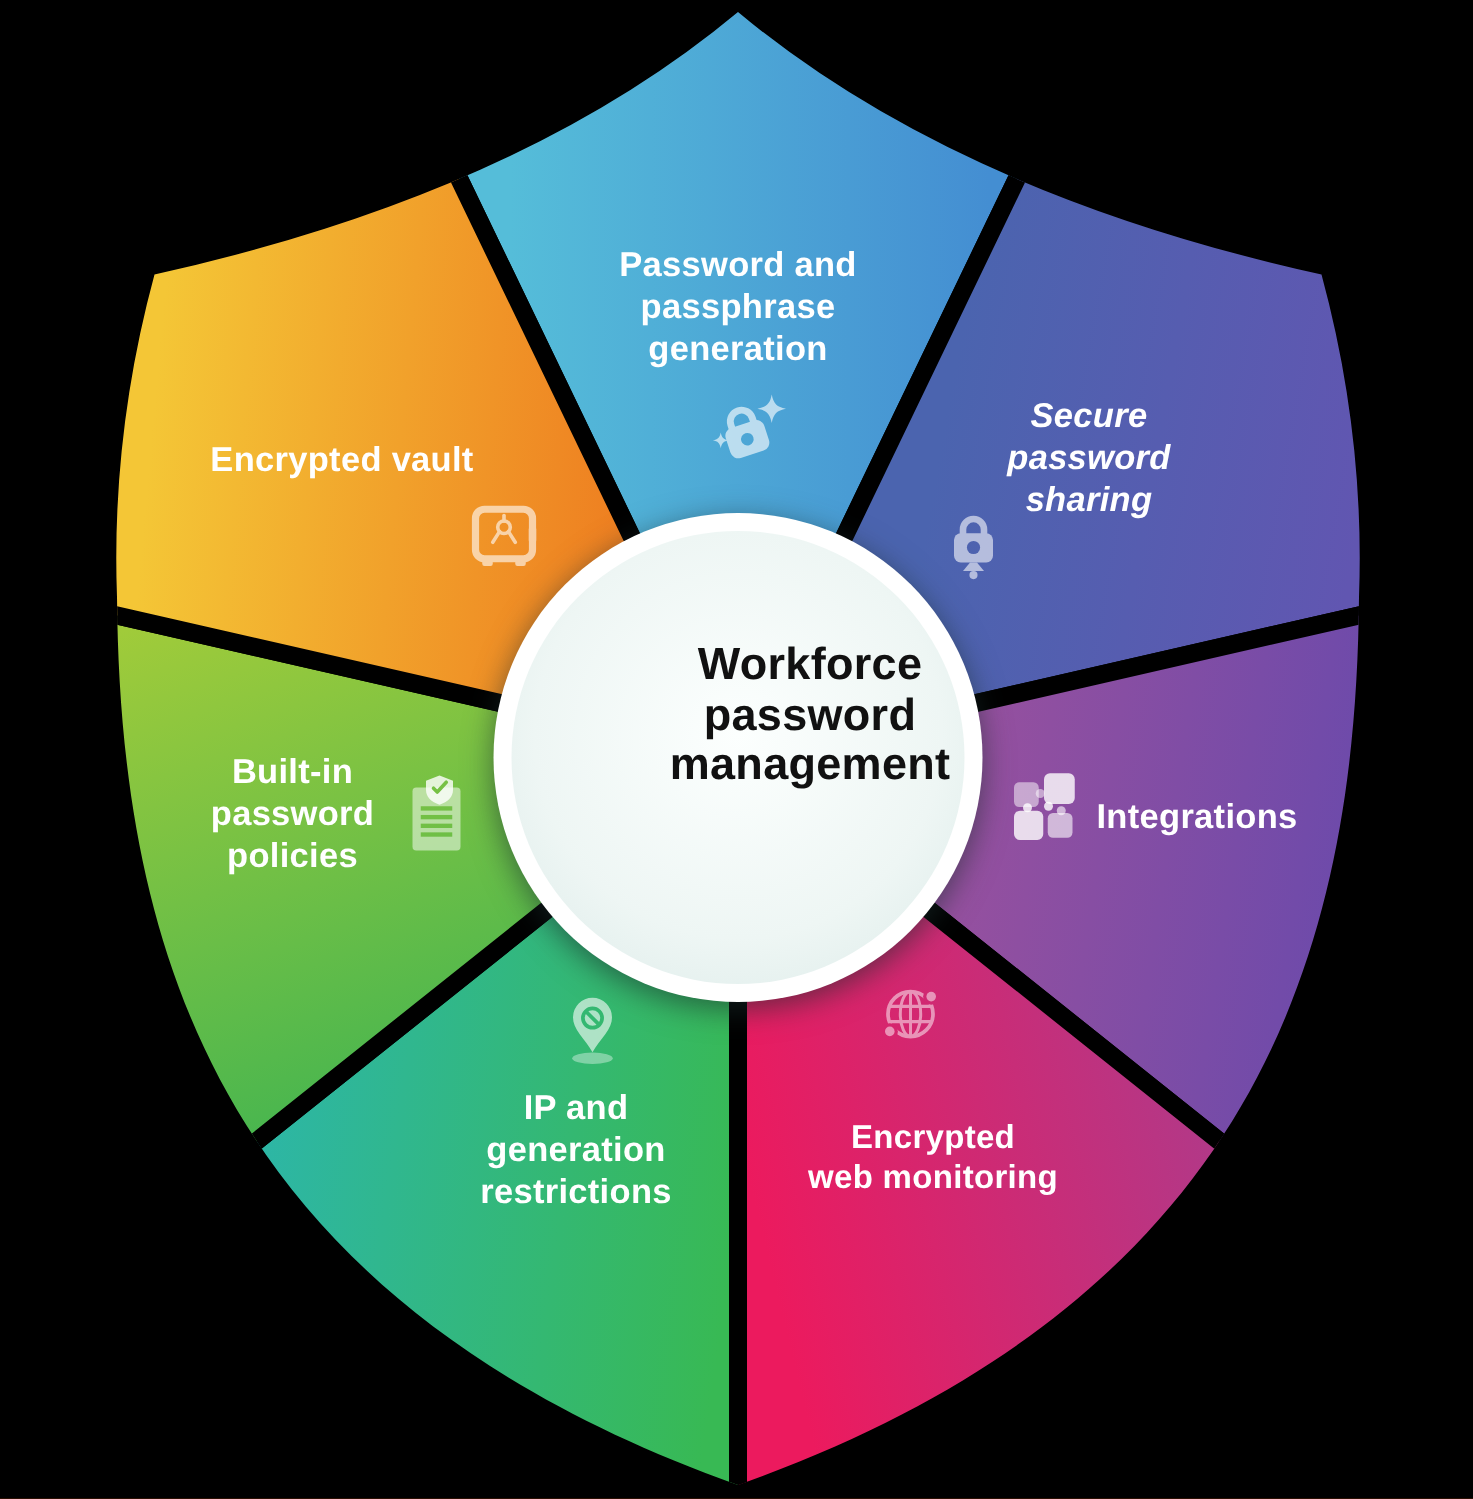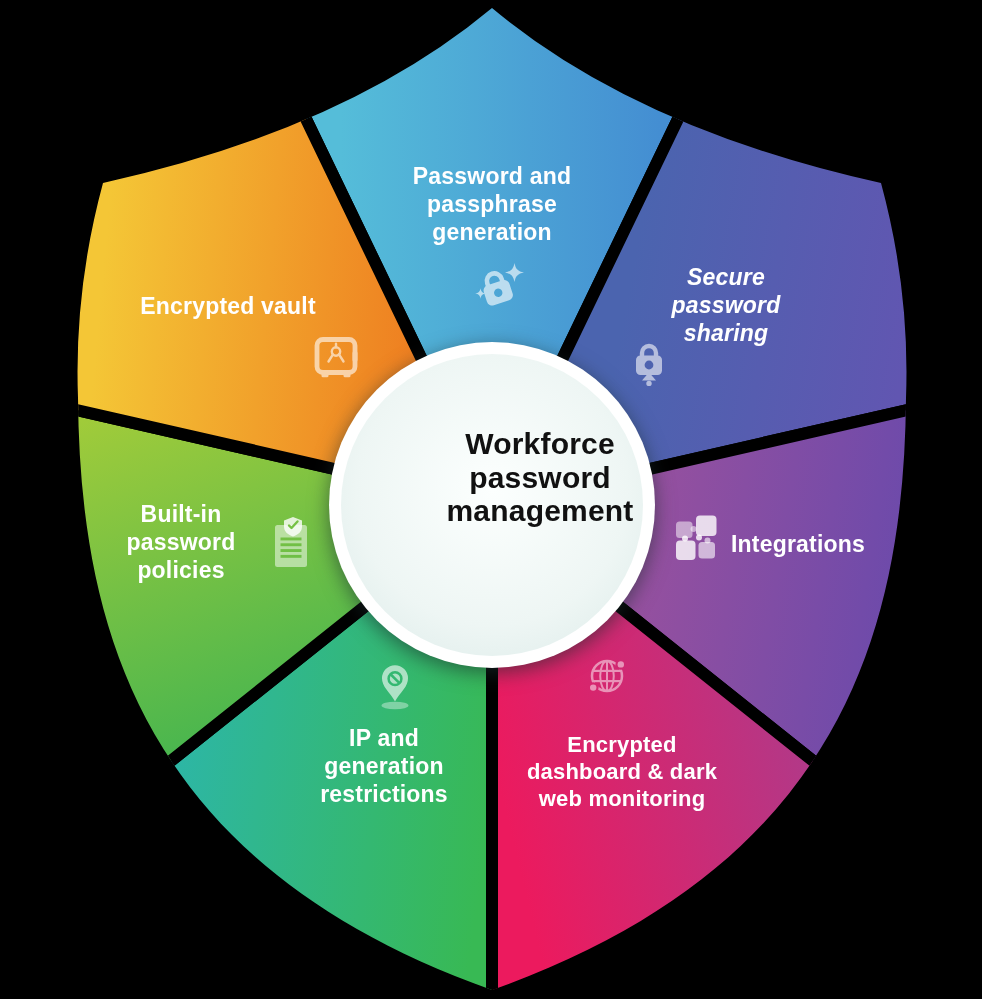--- a/index.html
+++ b/index.html
@@ -191,31 +191,30 @@
     <div>password</div>
     <div>sharing</div>
   </div>
 
   <div class="seg-label" style="left:798px;top:544px;">
     <div>Integrations</div>
   </div>
 
   <div class="seg-label" style="left:622px;top:772px;font-size:22px;">
     <div>Encrypted</div>
-    <div>dashboard &amp; dark</div>
     <div>web monitoring</div>
   </div>
 
   <div class="seg-label" style="left:384px;top:766px;">
     <div>IP and</div>
     <div>generation</div>
     <div>restrictions</div>
   </div>
 
-  <div class="seg-label" style="left:181px;top:542px;text-align:center;">
+  <div class="seg-label" style="left:195px;top:542px;text-align:center;">
     <div>Built-in</div>
     <div>password</div>
     <div>policies</div>
   </div>
 
   <div class="seg-label" style="left:228px;top:306px;">
     <div>Encrypted vault</div>
   </div>
 
   <div class="center-title" style="left:492px;top:477px;margin-left:48px;">

